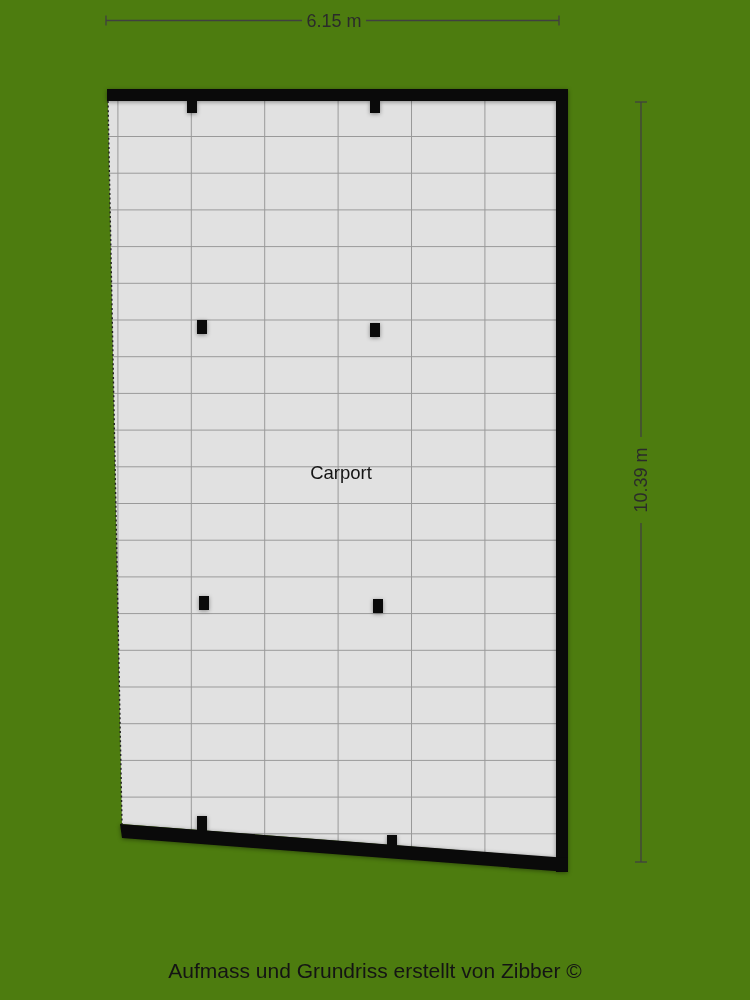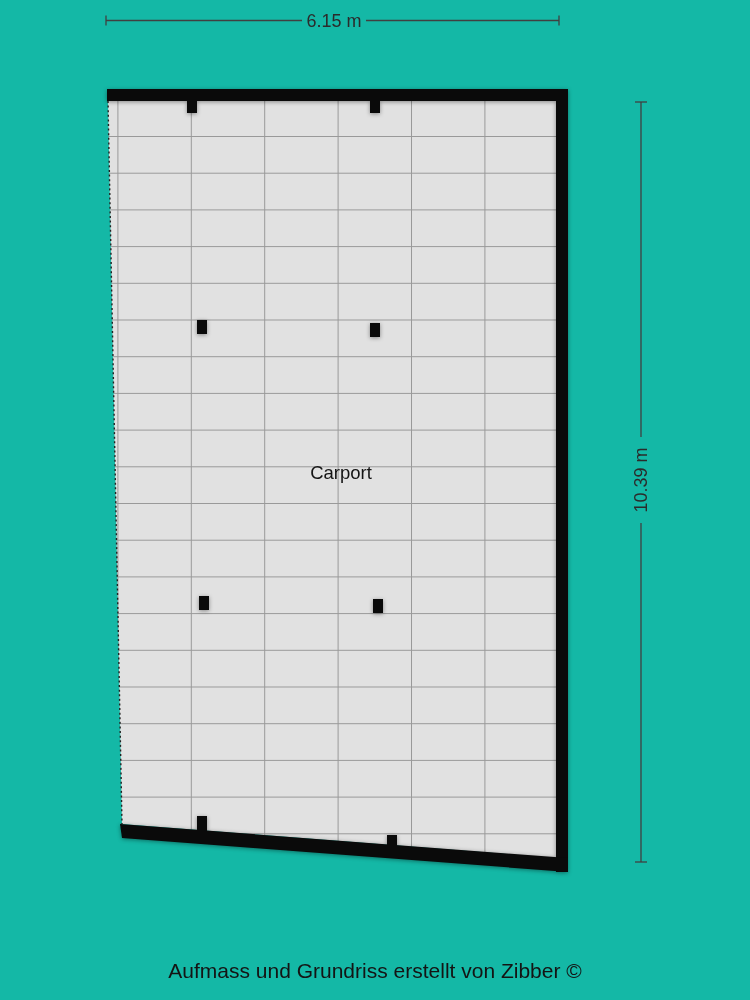--- a/index.html
+++ b/index.html
@@ -4,21 +4,21 @@
 <style>
   html, body {
     margin: 0;
     padding: 0;
     background: #ffffff;
   }
   .page {
     position: relative;
     width: 750px;
     height: 1000px;
-    background: #14b8a6;
+    background: #4d7c0f;
     overflow: hidden;
     font-family: "Liberation Sans", sans-serif;
   }
   svg { display: block; }
   .dim-text {
     font-family: "Liberation Sans", sans-serif;
     font-size: 18px;
     fill: #2b2b2b;
     stroke: none;
   }

